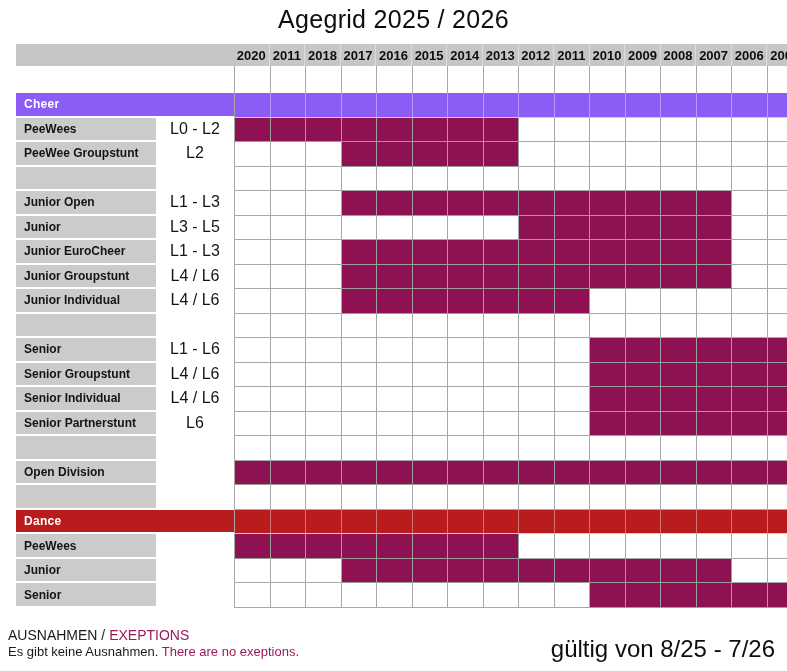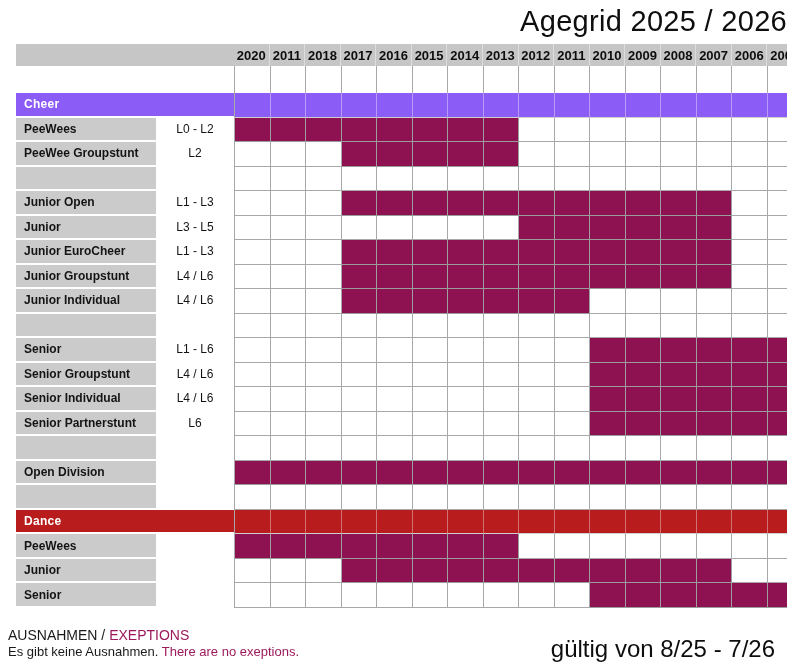--- a/index.html
+++ b/index.html
@@ -1,33 +1,33 @@
 <!DOCTYPE html>
 <html style="--fill-color: #8e1152; --header-bg: #c6c6c6; --label-bg: #cbcbcb; --line: #a8a8a8; --accent: #9c1a5b;"><head>
 <meta charset="utf-8">
 <style>
   * { box-sizing: border-box; }
   html,body { margin:0; padding:0; background:#fff; }
   body { font-family:"Liberation Sans", sans-serif; }
   .page { position:relative; width:787px; height:671px; background:#fff; overflow:hidden; }
 
-  .title { position:absolute; top:5px; left:0; right:0; text-align:right;
-           font-size:29px; font-weight:500; color:#0e0e0e; letter-spacing:.3px; }
+  .title { position:absolute; top:5px; left:0; right:0; text-align:center;
+           font-size:25px; font-weight:500; color:#0e0e0e; letter-spacing:.3px; }
 
   .grid { position:absolute; top:44px; left:16px; width:787px; }
   .row  { display:flex; height:24.52px; }
   .row.head { height:22px; background:var(--header-bg); }
   .row.gap  { height:27px; background:#fff; }
 
   .lab { width:140px; padding-left:8px; display:flex; align-items:center;
          font-size:12px; font-weight:bold; color:#141414;
          background:var(--label-bg); border-bottom:2px solid #fff;
          white-space:nowrap; overflow:hidden; }
   .lev { width:78px; display:flex; align-items:center; justify-content:center;
-         font-size:12px; color:#141414; background:#fff; border-bottom:2px solid #fff; }
+         font-size:16px; color:#141414; background:#fff; border-bottom:2px solid #fff; }
 
   .row.band .lab { width:218px; background:transparent; color:#fff; letter-spacing:.3px; }
   .row.head .lab, .row.gap .lab { width:218px; background:transparent; border-bottom:none; }
 
   .yc { flex:1; background:#fff; border-right:1px solid var(--line); border-bottom:1px solid var(--line); }
   .yc.first { border-left:1px solid var(--line); }
   .yc.on { background:var(--fill-color); border-right-color:#9e9e9e; border-bottom-color:#9b9b9b; }
 
   .row.head .yc { background:transparent; display:flex; align-items:center; justify-content:center;
                   font-size:13px; font-weight:bold; color:#0e0e0e;

